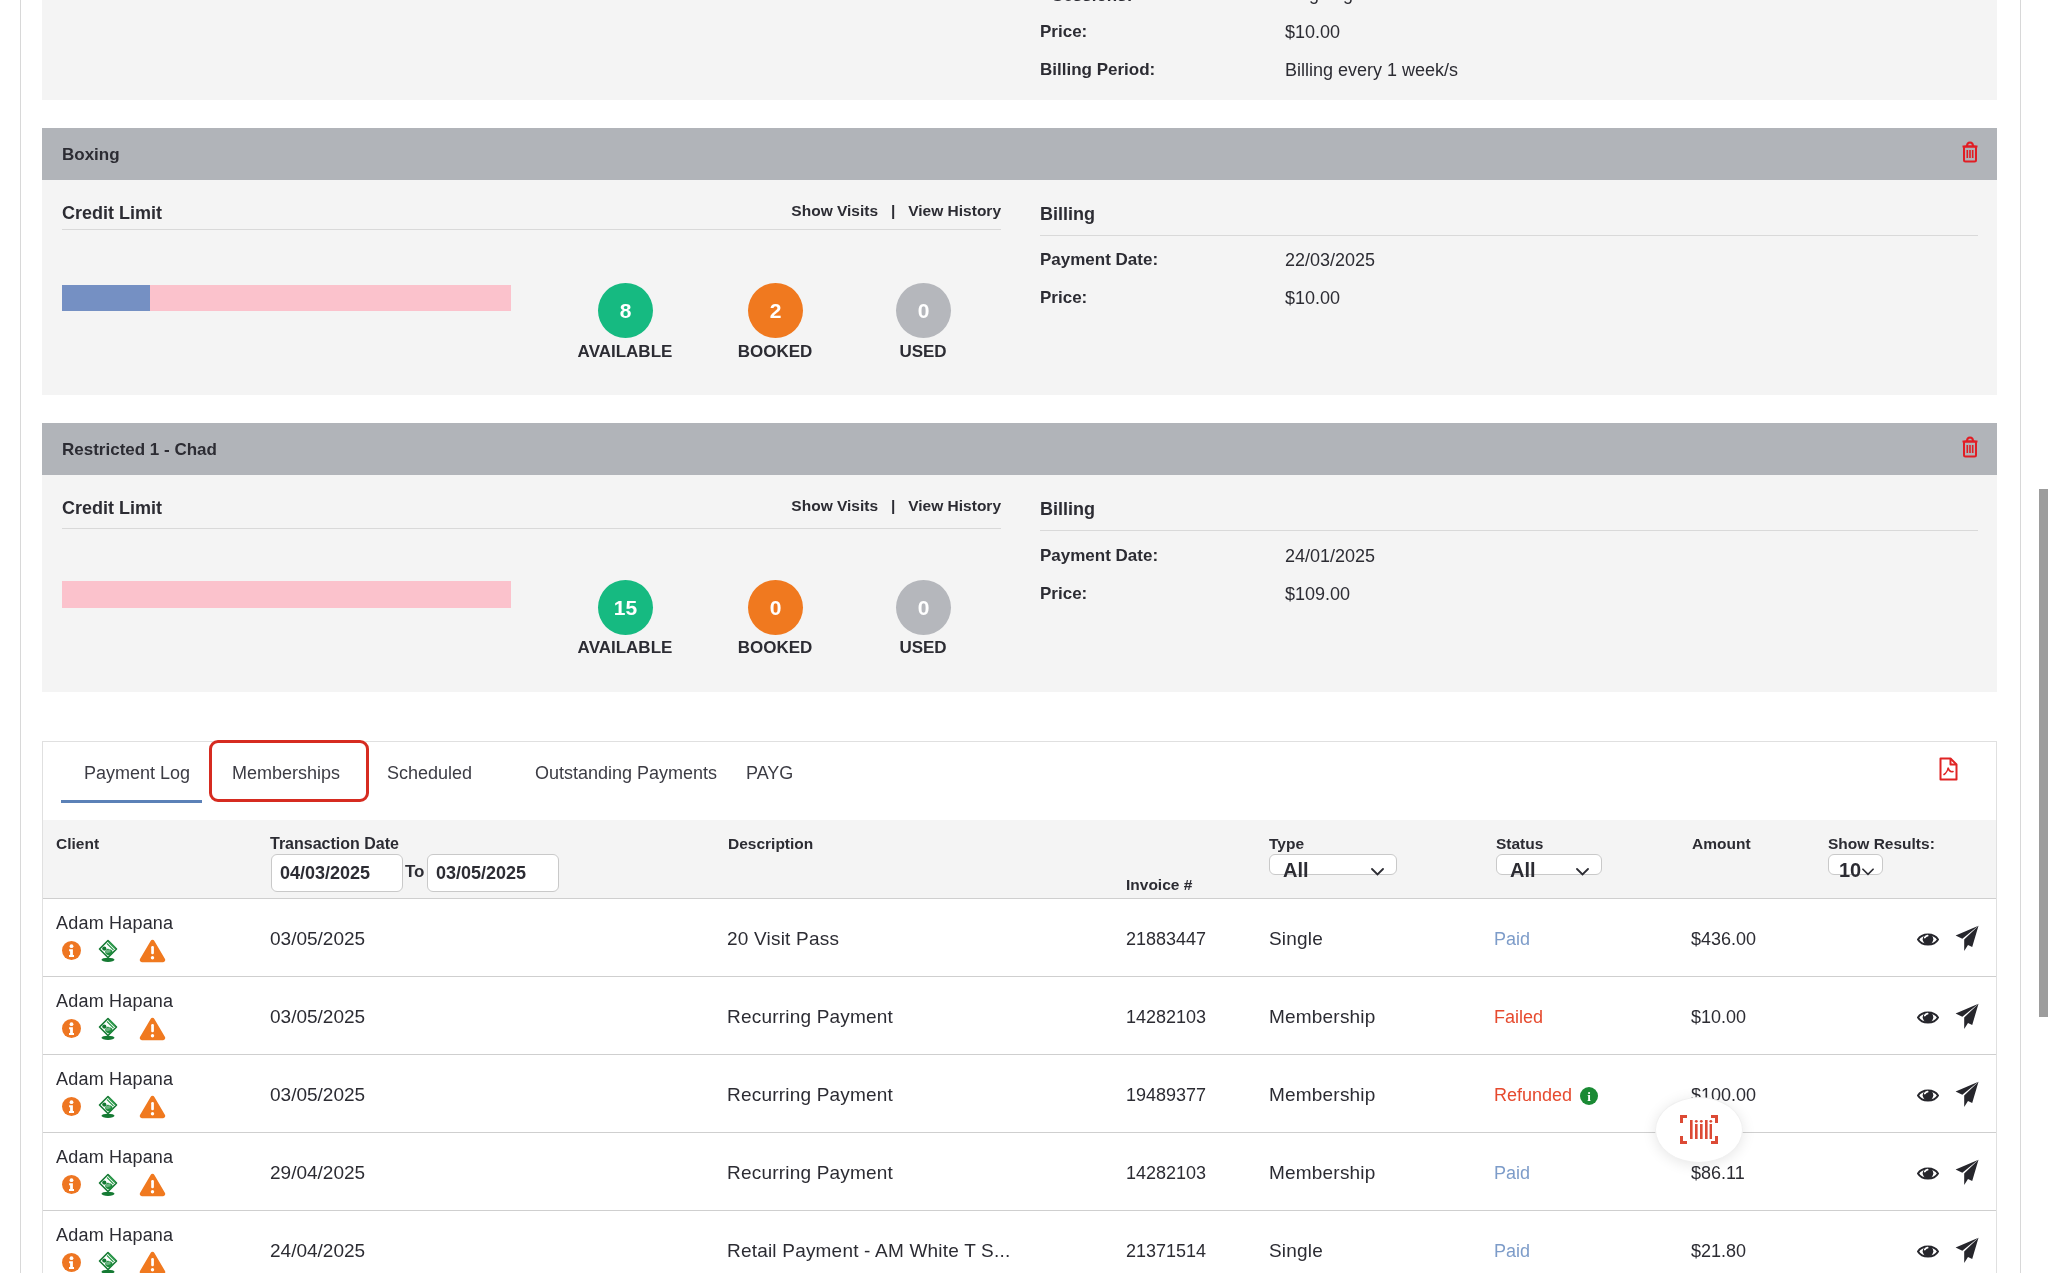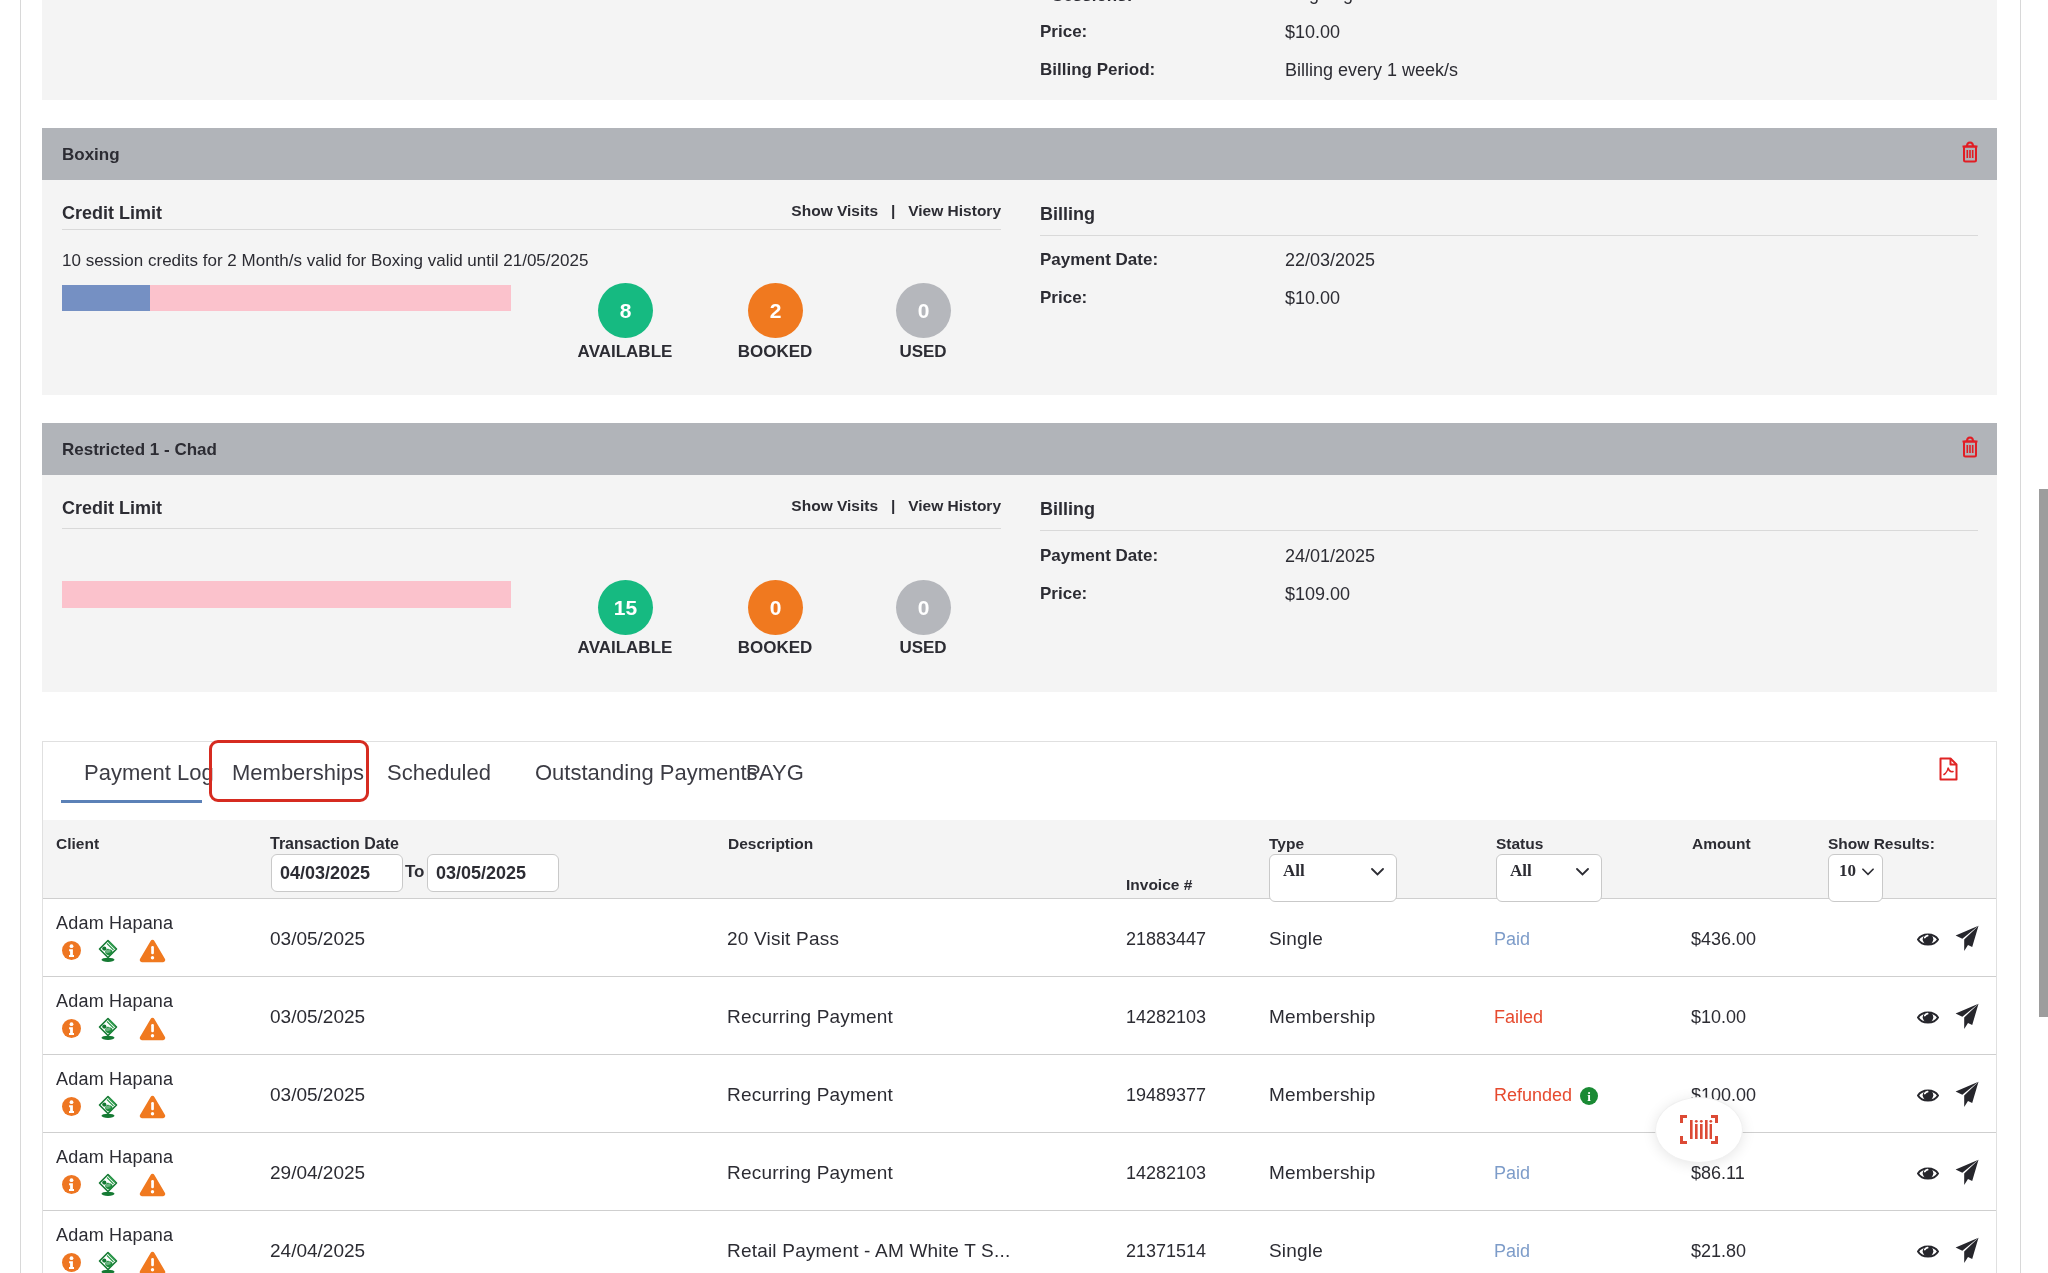--- a/index.html
+++ b/index.html
@@ -9,24 +9,24 @@
 .abs { position:absolute; white-space:nowrap; }
 .vc { transform:translateY(-50%); }
 .b { font-weight:bold; }
 .panel { position:absolute; background:#f4f4f4; }
 .secbar { position:absolute; background:#b1b4b9; height:52px; width:1955px; left:42px; }
 .sep { position:absolute; height:1px; background:#d9d9d9; }
 .circ { position:absolute; width:55px; height:55px; border-radius:50%; color:#fff; font-weight:bold; font-size:21px; display:flex; align-items:center; justify-content:center; }
 .clabel { position:absolute; font-weight:bold; font-size:17px; color:#2c2c33; transform:translate(-50%,-50%); }
 .blab { position:absolute; font-weight:bold; font-size:17px; }
 .bval { position:absolute; font-size:18px; }
-.tab { position:absolute; font-size:22px; color:#3c3c44; }
+.tab { position:absolute; font-size:18px; color:#3c3c44; }
 .flab { position:absolute; font-weight:bold; font-size:15.5px; }
 .dinput { position:absolute; width:132px; height:38px; background:#fff; border:1px solid #c9c9c9; border-radius:6px; font-weight:bold; font-size:18px; line-height:36px; padding-left:8px; }
-.dd { position:absolute; height:48px; background:#fff; border:1px solid #c9c9c9; border-radius:6px; font-weight:bold; font-size:17px; line-height:31px; padding-left:13px;font-family:Liberation Serif, serif; }
+.dd { position:absolute; height:21px; background:#fff; border:1px solid #c9c9c9; border-radius:6px; font-weight:bold; font-size:20px; line-height:31px; padding-left:13px; }
 .rowtxt { position:absolute; font-size:18px; }
 .big { font-size:19px; letter-spacing:0.2px; }
 .date { position:absolute; font-size:19px; }
 .name { position:absolute; font-size:18px; letter-spacing:0.2px; }
 .rowsep { position:absolute; height:1px; background:#cfcfcf; left:43px; width:1953px; }
 .ic { position:absolute; }
 </style>
 </head>
 <body>
 <div id="page">
@@ -49,21 +49,20 @@
         <path d="M6 5 Q6 1.5 9 1.5 Q12 1.5 12 5" fill="none"></path>
         <rect x="3" y="5.5" width="12" height="15" rx="1.5"></rect>
         <path d="M6.3 9 V17" stroke-width="1.6"></path>
         <path d="M9 9 V17" stroke-width="1.6"></path>
         <path d="M11.7 9 V17" stroke-width="1.6"></path>
       </svg></div>
 <div class="panel" style="left:42px; top:180px; width:1955px; height:215px;"></div>
 <div class="abs b vc" style="left:62px; top:213px; font-size:18px;">Credit Limit</div>
 <div class="abs b vc" style="top:211px; right:1047px; font-size:15.5px;">Show Visits&nbsp;&nbsp;&nbsp;|&nbsp;&nbsp;&nbsp;View History</div>
 <div class="sep" style="left:62px; top:229px; width:939px;"></div>
-<div class="abs vc" style="left:62px; top:261px; font-size:17px;">10 session credits for 2 Month/s valid for Boxing valid until 21/05/2025</div>
 <div class="abs" style="left:62px; top:285px; width:449px; height:26px; background:#fbc2cc;"></div>
 <div class="abs" style="left:62px; top:285px; width:88px; height:26px; background:#7590c3;"></div>
 <div class="circ" style="left:598px; top:283px; background:#16ba81;">8</div>
 <div class="circ" style="left:748px; top:283px; background:#f0791f;">2</div>
 <div class="circ" style="left:896px; top:283px; background:#b5b7bc;">0</div>
 <div class="clabel" style="left:625px; top:352px;">AVAILABLE</div>
 <div class="clabel" style="left:775px; top:352px;">BOOKED</div>
 <div class="clabel" style="left:923px; top:352px;">USED</div>
 <div class="abs b vc" style="left:1040px; top:214px; font-size:18px;">Billing</div>
 <div class="sep" style="left:1040px; top:235px; width:938px;"></div>

